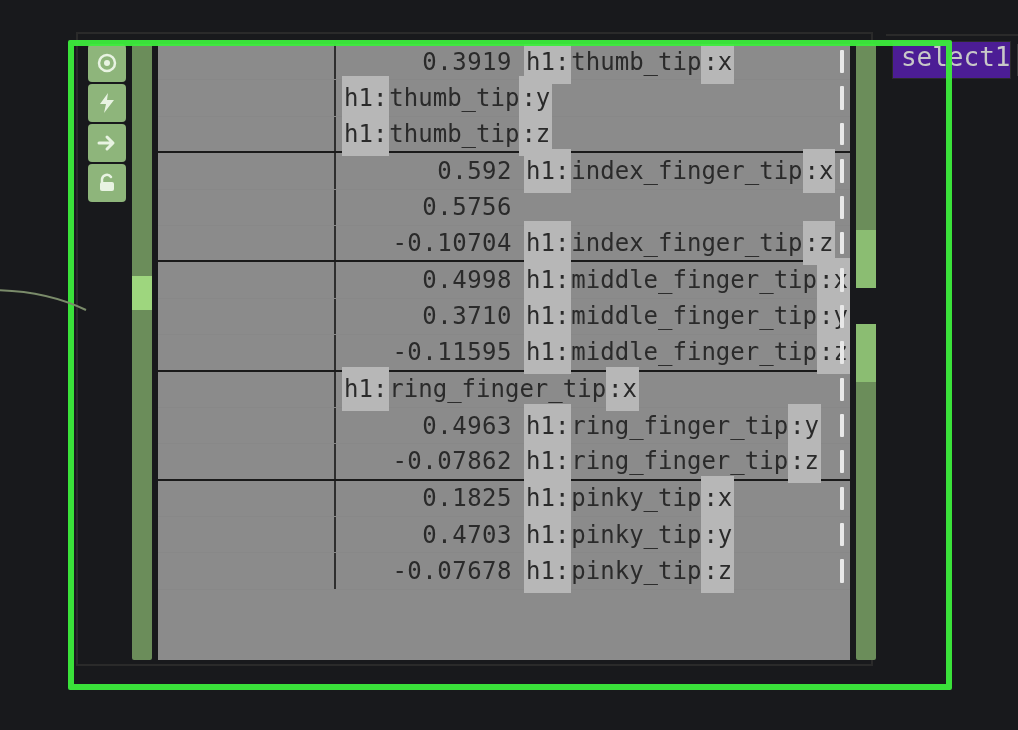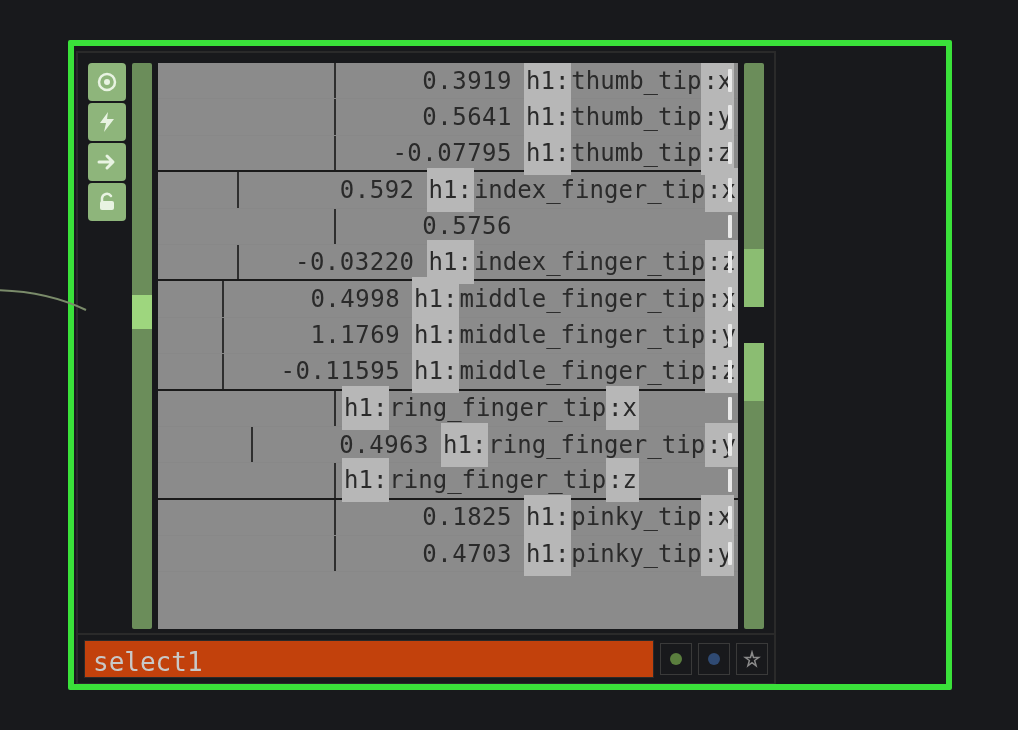--- a/index.html
+++ b/index.html
@@ -34,28 +34,27 @@
     border-radius: 2px;
     box-sizing: border-box;
     background: transparent;
     z-index: 4;
     pointer-events: none;
   }
 
   .node {
     position: absolute;
     left: 76px;
-    top: 51px;
-    width: 700px;
+    top: 32px;
+    width: 797px;
     height: 634px;
     background: #18191c;
     border: 2px solid #2a2a2a;
     box-sizing: border-box;
     display: flex;
-    flex-direction: column;
     z-index: 3;
   }
 
   .inner-body {
     flex: 1;
     display: flex;
     padding: 10px 10px 4px 10px;
     gap: 6px;
     min-height: 0;
   }
@@ -153,24 +152,24 @@
     height: 48px;
     display: flex;
     align-items: center;
     border-top: 2px solid #2a2a2a;
     padding: 0 6px;
     background: #18191c;
   }
   .node-name-box {
     flex: 1;
     height: 36px;
-    background: #c2410c;
+    background: #4c1d95;
     border: 1px solid #2a2a2a;
     display: flex;
-    align-items: flex-end;
+    align-items: flex-start;
     padding-left: 8px;
     color: #c8c8c8;
     font-size: 26px;
     font-family: monospace;
   }
   .footer-flags {
     display: flex;
     gap: 6px;
     margin-left: 6px;
   }
@@ -232,56 +231,54 @@
     <div class="table-area">
 
     <div class="row">
           <div class="col-left"></div>
           <div class="col-val">0.3919</div>
           <div class="col-name"><span class="hl">h1:</span><span>thumb_tip</span><span class="hl">:x</span></div>
           <div class="tick"></div>
         </div>
         <div class="row">
           <div class="col-left"></div>
-          <div class="col-val">0.5641</div>
           <div class="col-name"><span class="hl">h1:</span><span>thumb_tip</span><span class="hl">:y</span></div>
           <div class="tick"></div>
         </div>
         <div class="row group-end">
           <div class="col-left"></div>
-          <div class="col-val">-0.07795</div>
           <div class="col-name"><span class="hl">h1:</span><span>thumb_tip</span><span class="hl">:z</span></div>
           <div class="tick"></div>
         </div>
         <div class="row">
           <div class="col-left"></div>
           <div class="col-val">0.592</div>
           <div class="col-name"><span class="hl">h1:</span><span>index_finger_tip</span><span class="hl">:x</span></div>
           <div class="tick"></div>
         </div>
         <div class="row">
           <div class="col-left"></div>
           <div class="col-val">0.5756</div>
           <div class="tick"></div>
         </div>
         <div class="row group-end">
           <div class="col-left"></div>
-          <div class="col-val">-0.03220</div>
+          <div class="col-val">-0.10704</div>
           <div class="col-name"><span class="hl">h1:</span><span>index_finger_tip</span><span class="hl">:z</span></div>
           <div class="tick"></div>
         </div>
         <div class="row">
           <div class="col-left"></div>
           <div class="col-val">0.4998</div>
           <div class="col-name"><span class="hl">h1:</span><span>middle_finger_tip</span><span class="hl">:x</span></div>
           <div class="tick"></div>
         </div>
         <div class="row">
           <div class="col-left"></div>
-          <div class="col-val">1.1769</div>
+          <div class="col-val">0.3710</div>
           <div class="col-name"><span class="hl">h1:</span><span>middle_finger_tip</span><span class="hl">:y</span></div>
           <div class="tick"></div>
         </div>
         <div class="row group-end">
           <div class="col-left"></div>
           <div class="col-val">-0.11595</div>
           <div class="col-name"><span class="hl">h1:</span><span>middle_finger_tip</span><span class="hl">:z</span></div>
           <div class="tick"></div>
         </div>
         <div class="row">
@@ -290,33 +287,40 @@
           <div class="tick"></div>
         </div>
         <div class="row">
           <div class="col-left"></div>
           <div class="col-val">0.4963</div>
           <div class="col-name"><span class="hl">h1:</span><span>ring_finger_tip</span><span class="hl">:y</span></div>
           <div class="tick"></div>
         </div>
         <div class="row group-end">
           <div class="col-left"></div>
+          <div class="col-val">-0.07862</div>
           <div class="col-name"><span class="hl">h1:</span><span>ring_finger_tip</span><span class="hl">:z</span></div>
           <div class="tick"></div>
         </div>
         <div class="row">
           <div class="col-left"></div>
           <div class="col-val">0.1825</div>
           <div class="col-name"><span class="hl">h1:</span><span>pinky_tip</span><span class="hl">:x</span></div>
           <div class="tick"></div>
         </div>
         <div class="row">
           <div class="col-left"></div>
           <div class="col-val">0.4703</div>
           <div class="col-name"><span class="hl">h1:</span><span>pinky_tip</span><span class="hl">:y</span></div>
+          <div class="tick"></div>
+        </div>
+        <div class="row">
+          <div class="col-left"></div>
+          <div class="col-val">-0.07678</div>
+          <div class="col-name"><span class="hl">h1:</span><span>pinky_tip</span><span class="hl">:z</span></div>
           <div class="tick"></div>
         </div>
       </div>
 
     <div class="side-track right">
       <div class="side-notch r1"></div>
       <div class="side-gap"></div>
       <div class="side-notch r2"></div>
     </div>
 

